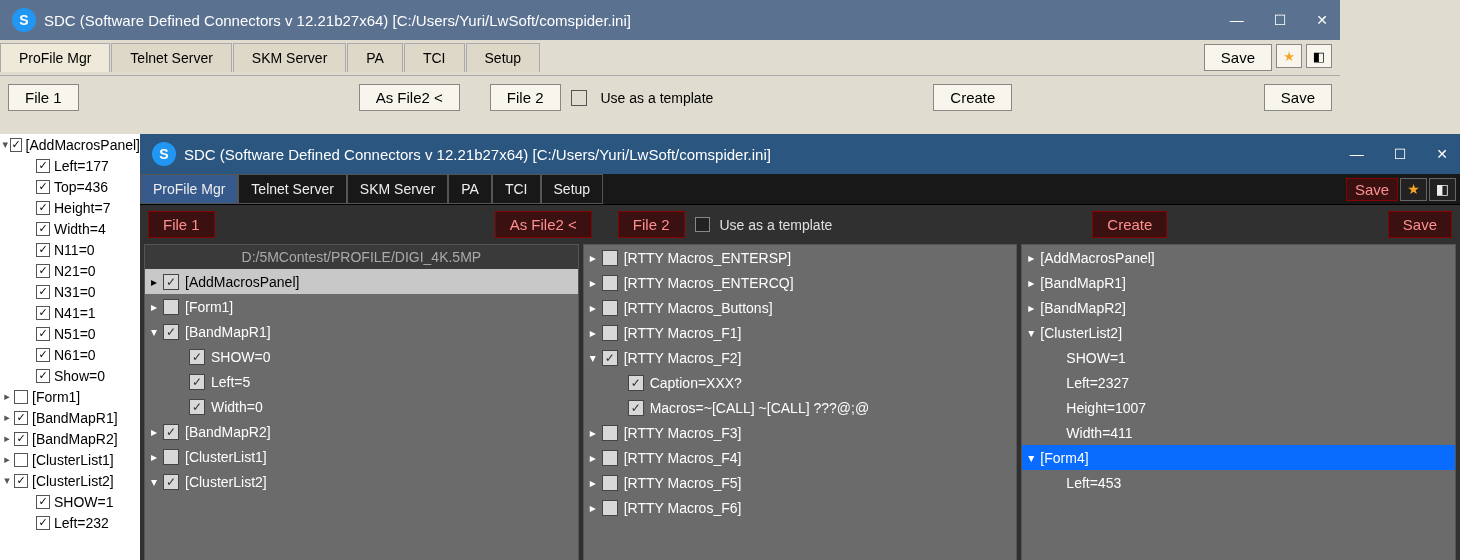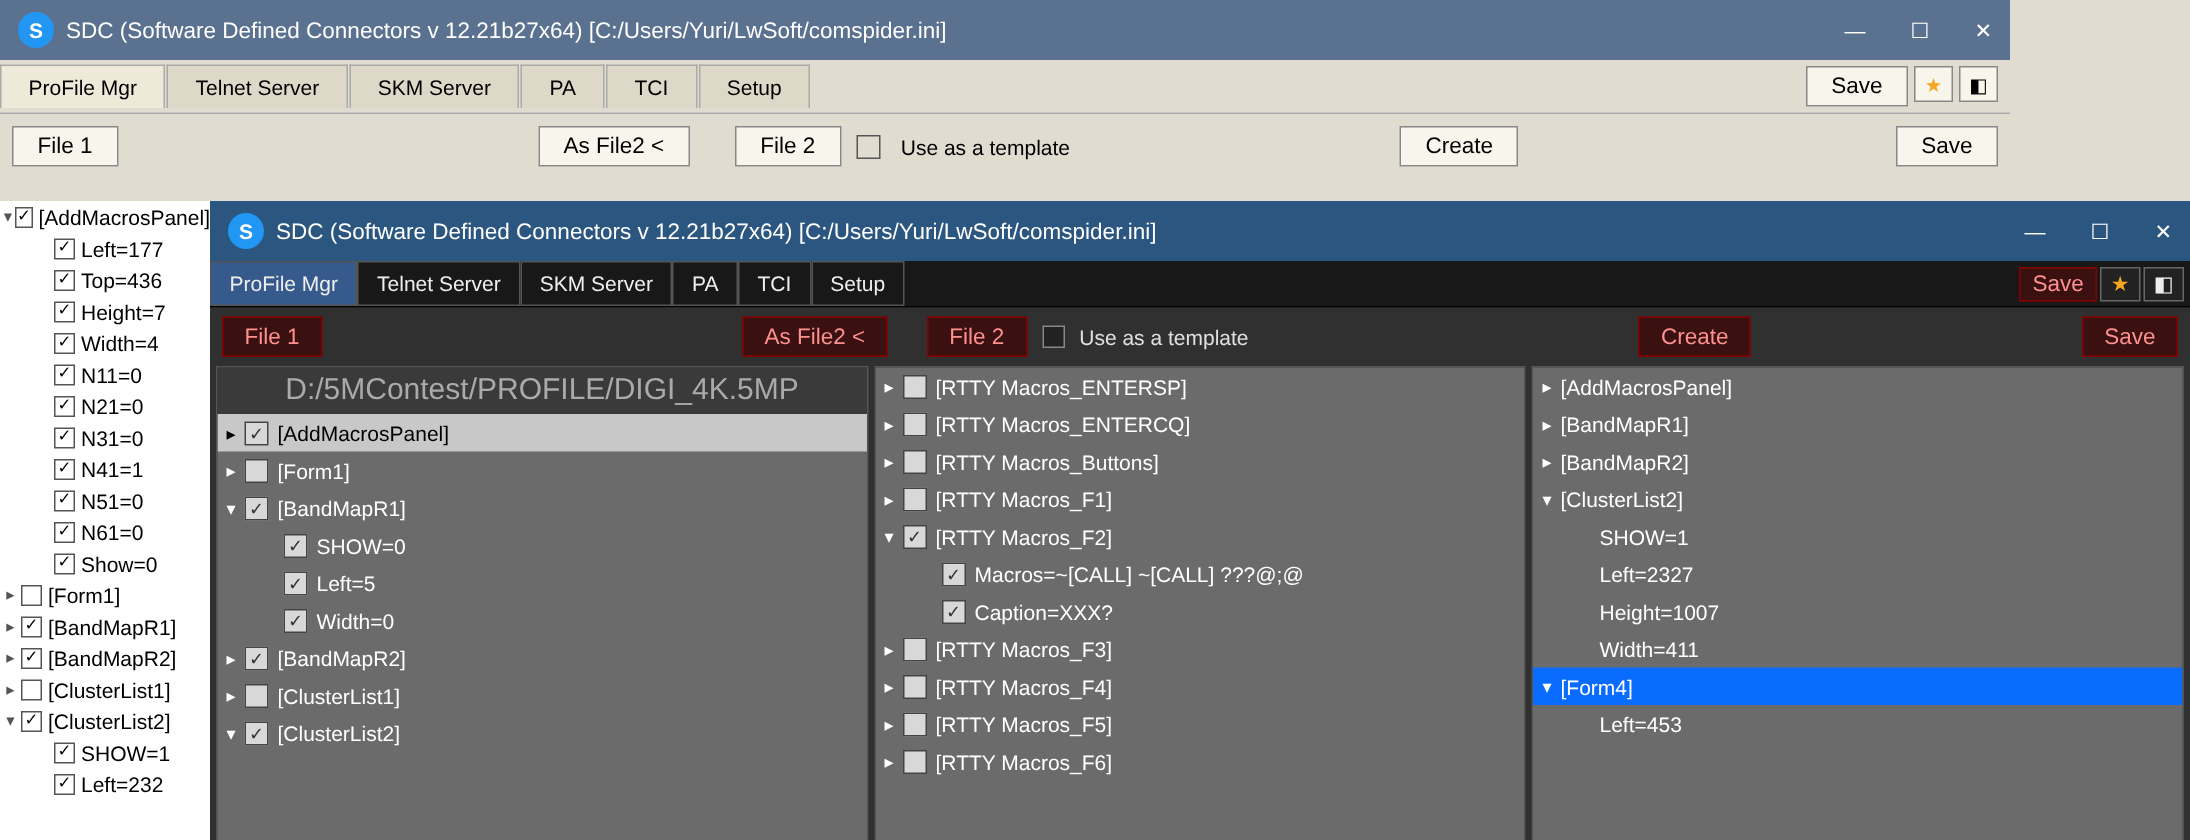--- a/index.html
+++ b/index.html
@@ -35,21 +35,21 @@
 .tab-dark { padding: 6px 12px; border: 1px solid #555; background: #181818; color: #eee; cursor: pointer; }
 .tab-dark.active { background: #375a8c; }
 .right-btns-dark { margin-left: auto; display: flex; gap: 2px; padding: 2px 4px; }
 .btn-dark { border: 1px solid #666; background: #222; color: #eee; padding: 2px 8px; cursor: pointer; }
 .btn-red { border: 1px solid #800; background: #3a1010; color: #ff9090; padding: 4px 14px; cursor: pointer; font-size: 15px; }
 .toolbar-dark { display: flex; align-items: center; padding: 6px 8px; gap: 10px; background: #303030; }
 .cb-dark { width: 15px; height: 15px; border: 1px solid #888; background: #222; }
 
 .panels-dark { display: flex; height: calc(100% - 108px); gap: 4px; padding: 0 4px; }
 .panel { flex: 1; display: flex; flex-direction: column; border: 1px solid #555; min-width: 0; }
-.panel-head { background: #3a3a3a; color: #aaa; text-align: center; padding: 4px; font-size: 20px; white-space: nowrap; overflow: hidden; }
+.panel-head { background: #3a3a3a; color: #aaa; text-align: center; padding: 4px; font-size: 14px; white-space: nowrap; overflow: hidden; }
 .panel-body { flex: 1; overflow: hidden; background: #6b6b6b; }
 .tnode-d { display: flex; align-items: center; height: 25px; white-space: nowrap; color: #fff; font-size: 15px; }
 .tnode-d.sel { background: #c8c8c8; color: #000; }
 .tnode-d.hl { background: #0a6cff; color: #fff; }
 .tw-d { width: 18px; text-align: center; font-size: 12px; }
 .cb-d { width: 16px; height: 16px; border: 1px solid #444; background: #d8d8d8; margin-right: 6px; display:flex; align-items:center; justify-content:center; font-size:12px; color:#333; line-height:1; }
 .cb-d.checked::before { content: "✓"; }
 .star { color: #f5a623; }
 </style>
 </head>
@@ -318,27 +318,27 @@
           </div>
           <div class="tnode-d">
             <span class="tw-d">▾</span>
             <span class="cb-d checked"></span>
             <span>[RTTY Macros_F2]</span>
           </div>
           <div class="tnode-d">
             <span class="tw-d"></span>
             <span style="width: 26px; display: inline-block;"></span>
             <span class="cb-d checked"></span>
+            <span>Caption=XXX?</span>
+          </div>
+          <div class="tnode-d">
+            <span class="tw-d"></span>
+            <span style="width: 26px; display: inline-block;"></span>
+            <span class="cb-d checked"></span>
             <span>Macros=~[CALL] ~[CALL] ???@;@</span>
-          </div>
-          <div class="tnode-d">
-            <span class="tw-d"></span>
-            <span style="width: 26px; display: inline-block;"></span>
-            <span class="cb-d checked"></span>
-            <span>Caption=XXX?</span>
           </div>
           <div class="tnode-d">
             <span class="tw-d">▸</span>
             <span class="cb-d"></span>
             <span>[RTTY Macros_F3]</span>
           </div>
           <div class="tnode-d">
             <span class="tw-d">▸</span>
             <span class="cb-d"></span>
             <span>[RTTY Macros_F4]</span>

